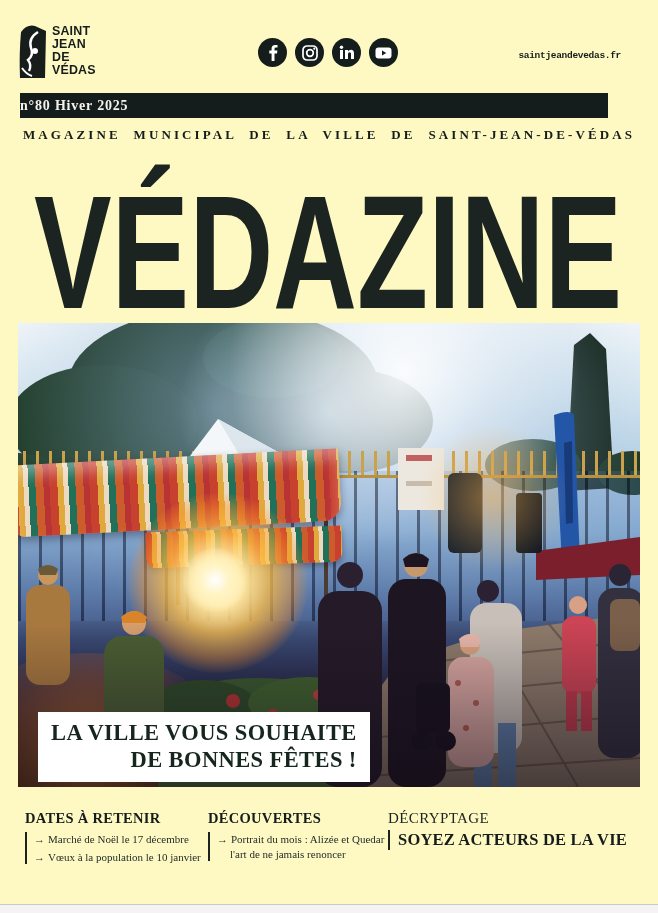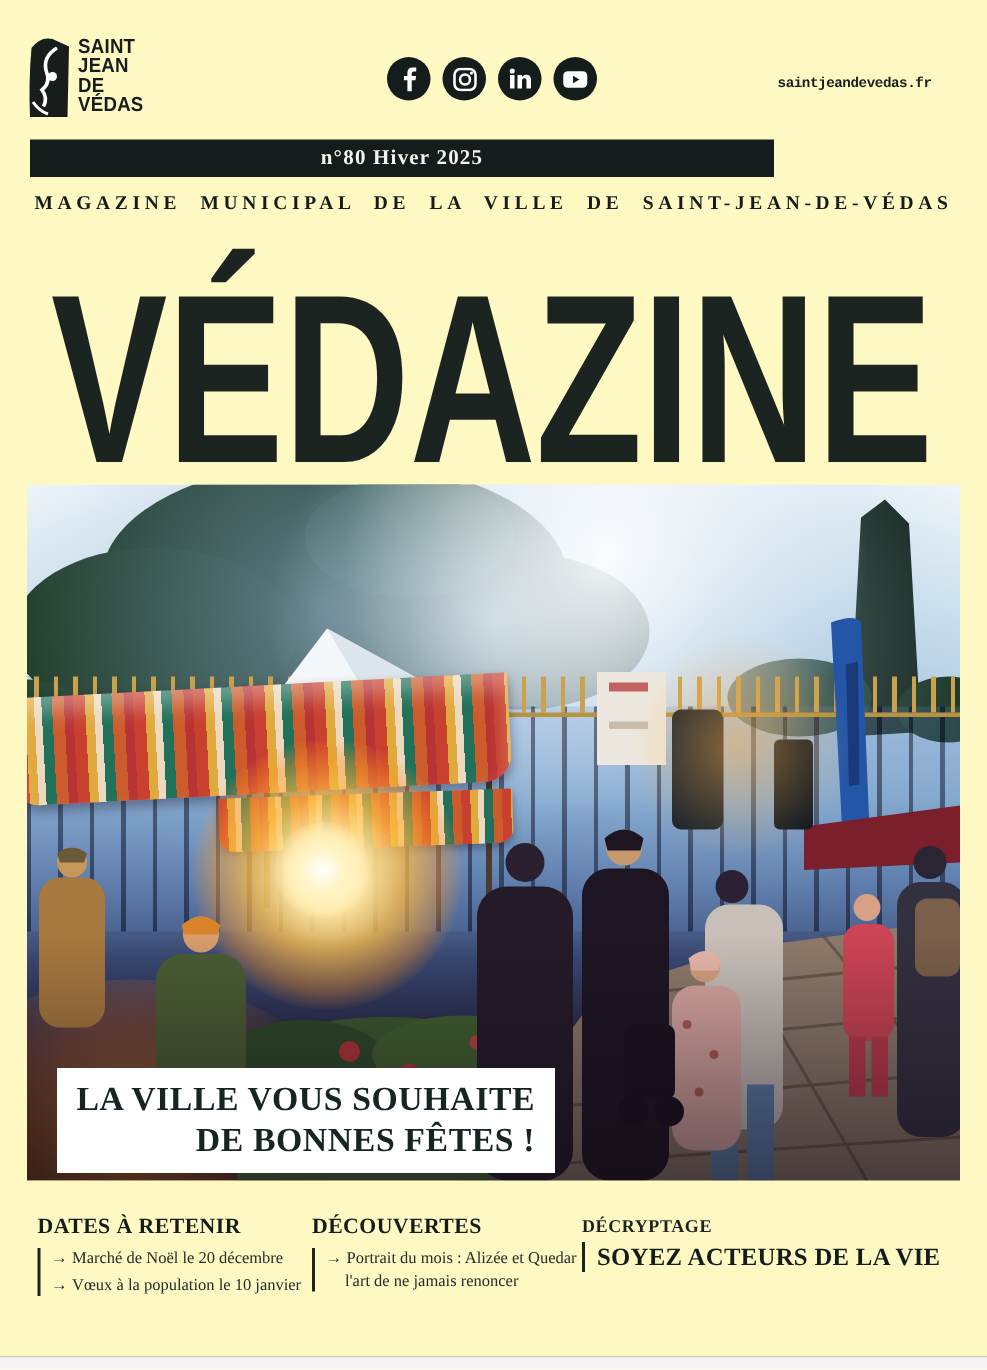--- a/index.html
+++ b/index.html
@@ -11,22 +11,22 @@
   .logo-glyph { width:30px; height:56px; }
   .logo-text { margin-left:4px; font-family:"Liberation Sans", sans-serif; font-weight:bold;
                font-size:13.5px; line-height:13px; letter-spacing:0.2px; color:#161d1b;
                transform:scaleX(0.92); transform-origin:left top; }
   .social { position:absolute; left:258px; top:38px; display:flex; gap:8px; }
   .social-circle { width:29px; height:29px; border-radius:50%; background:#141d1b;
                    display:flex; align-items:center; justify-content:center; }
   .website { position:absolute; right:37px; top:50px; font-family:"Liberation Mono", monospace;
              font-weight:bold; font-size:9.5px; color:#161d1b; letter-spacing:-0.3px; }
 
-  .issuebar { position:absolute; left:20px; top:93px; width:496px; height:25px; background:#141d1b;
-              display:flex; align-items:center; justify-content:center; }
+  .issuebar { position:absolute; left:20px; top:93px; width:588px; height:25px; background:#141d1b;
+              display:flex; align-items:center; }
   .issuebar span { color:#f4f2ec; font-size:14px; font-weight:bold; letter-spacing:0.8px; }
 
   .tagline { position:absolute; left:23px; top:127px; width:612px; font-weight:bold; font-size:13px;
              letter-spacing:3.1px; word-spacing:3px; text-align:justify; text-align-last:justify;
              color:#141d1b; white-space:nowrap; }
 
   
   .masthead { position:absolute; left:33px; top:153px; width:592px; height:166px; }
   .masthead svg { overflow:visible; display:block; }
   .masthead text { font-family:"Liberation Sans", sans-serif; font-weight:bold; fill:#1b2421; }
@@ -70,21 +70,21 @@
 
   
   .footer-cols { position:absolute; left:25px; top:810px; width:615px; display:flex; }
   .fc { flex:none; }
   .fc1 { width:183px; } .fc2 { width:180px; } .fc3 { width:250px; }
   .fc-head { font-weight:bold; font-size:14.5px; letter-spacing:0.3px; color:#141d1b; margin-bottom:5px; }
   .fc-items { border-left:2px solid #1b2421; padding-left:7px; }
   .fc-item { font-size:11px; line-height:14.5px; color:#232d2a; margin:3px 0;
              text-indent:-13px; padding-left:13px; }
   .fc-item .arrow { display:inline-block; text-indent:0; margin-right:3px; }
-  .fc3 .fc-head-small { font-weight:bold; font-size:12px; letter-spacing:0.4px; margin-bottom:3px; }
+  .fc3 .fc-head-small { font-weight:normal; font-size:15px; letter-spacing:0.4px; margin-bottom:3px; }
   .fc3 .fc-big { border-left:2px solid #1b2421; padding-left:8px; font-weight:bold; font-size:16.5px;
                  line-height:19.5px; letter-spacing:0.2px; color:#141d1b; }
 
   .bottom-line { position:absolute; left:0; top:904px; width:658px; height:1px; background:#c9c9c9; }
   .bottom-strip { position:absolute; left:0; top:905px; width:658px; height:8px; background:#f4f4f4; }
 </style>
 </head>
 <body>
 
 <div class="page">
@@ -246,21 +246,21 @@
     <div class="headline-box">
       <div>LA VILLE VOUS SOUHAITE</div>
       <div>DE BONNES FÊTES !</div>
     </div>
   </div>
 
   <div class="footer-cols">
     <div class="fc fc1">
       <div class="fc-head">DATES À RETENIR</div>
       <div class="fc-items">
-        <div class="fc-item"><span class="arrow">→</span><span>Marché de Noël le 20 décembre</span></div>
+        <div class="fc-item"><span class="arrow">→</span><span>Marché de Noël le 17 décembre</span></div>
         <div class="fc-item"><span class="arrow">→</span><span>Vœux à la population le 10 janvier</span></div>
       </div>
     </div>
     <div class="fc fc2">
       <div class="fc-head">DÉCOUVERTES</div>
       <div class="fc-items">
         <div class="fc-item"><span class="arrow">→</span><span>Portrait du mois : Alizée et Quedar l'art de ne jamais renoncer</span></div>
       </div>
     </div>
     <div class="fc fc3">

